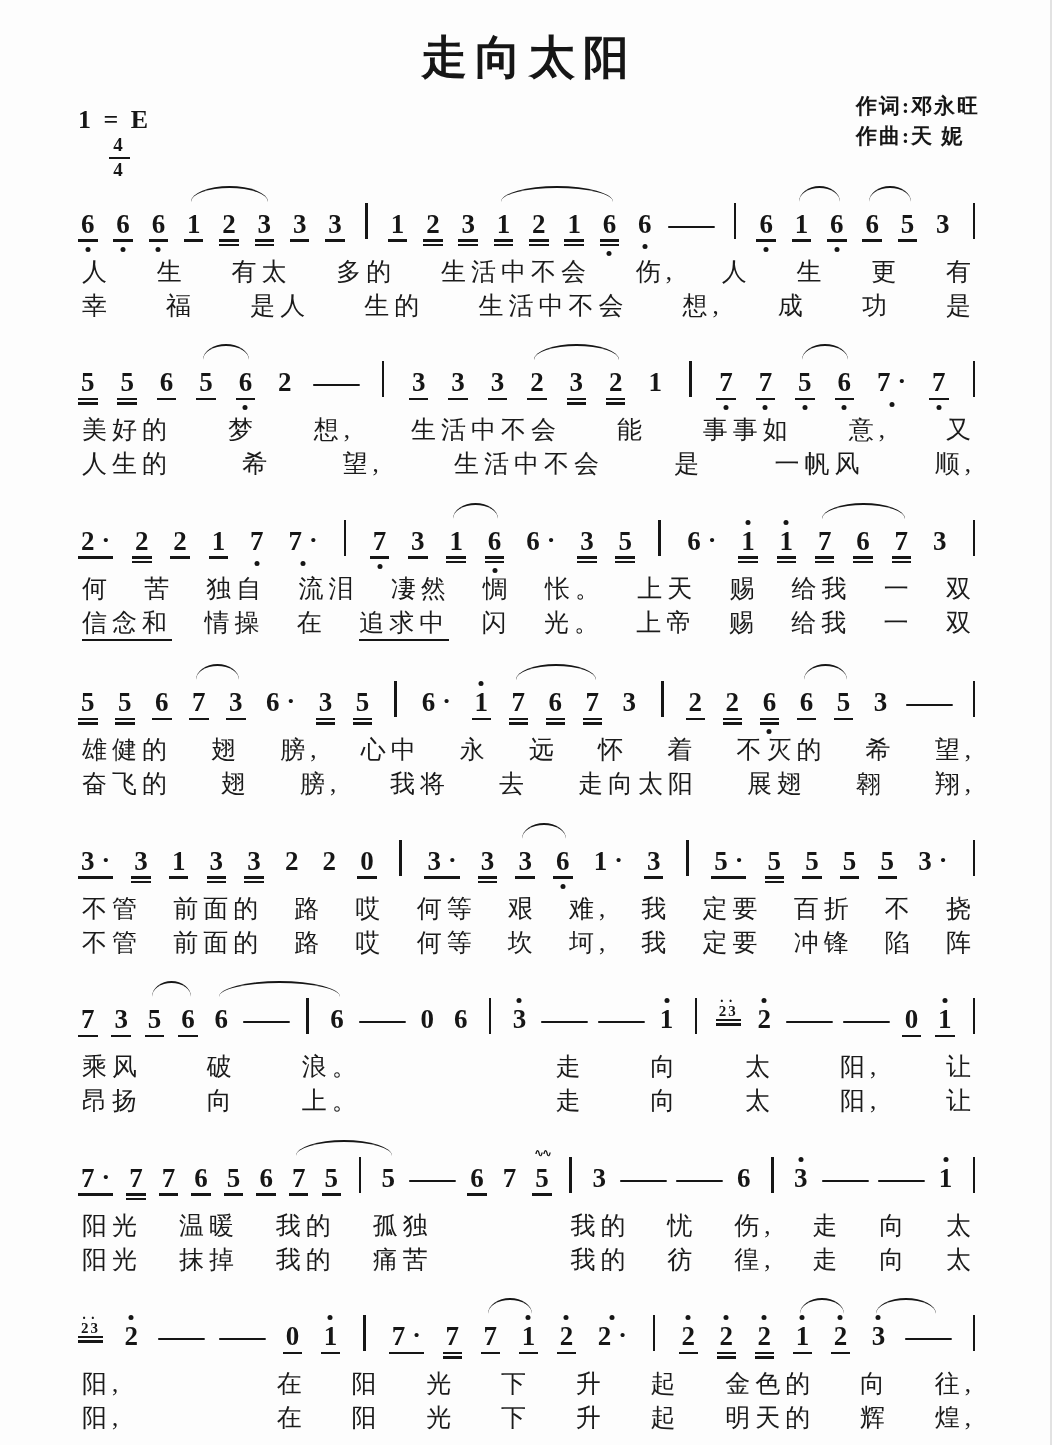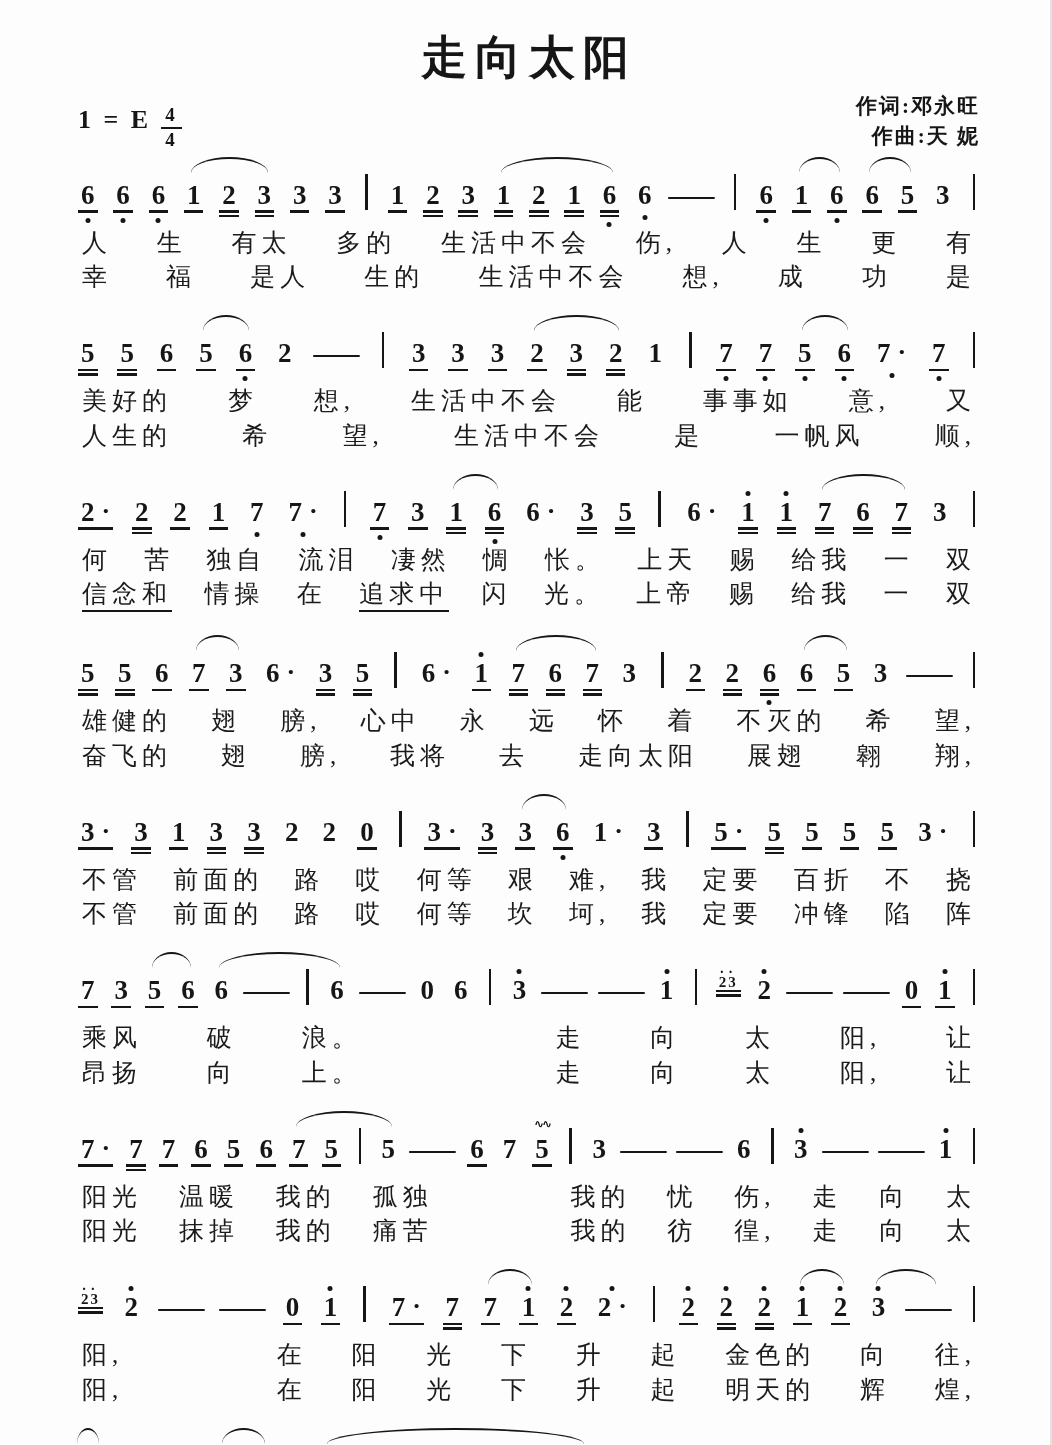--- a/index.html
+++ b/index.html
@@ -9,25 +9,25 @@
     padding:24px 70px 0 78px;
     border-right:2px solid #e2e2e2;
     font-family:"Liberation Serif","DejaVu Serif",serif;
   }
   
   h1.title{
     margin:8px 0 0 0;text-align:center;
     font-size:46px;font-weight:bold;letter-spacing:8px;line-height:1.15;
   }
   .meta-row{display:flex;justify-content:space-between;align-items:flex-start;margin-top:6px;}
-  .keysig{display:flex;font-size:26px;font-weight:bold;letter-spacing:3px;margin-top:14px;}
+  .keysig{display:flex;font-size:26px;font-weight:bold;letter-spacing:3px;margin-top:14px;flex-direction:column;}
   .frac{display:inline-flex;flex-direction:column;align-items:center;font-size:19px;font-weight:bold;line-height:1.1;margin-left:10px;}
   .frac .num{border-bottom:2.5px solid #161616;padding:0 4px 1px;}
   .frac .den{padding-top:1px;}
-  .credits{text-align:right;font-size:21px;font-weight:bold;line-height:1.45;letter-spacing:2px;}
+  .credits{text-align:left;font-size:21px;font-weight:bold;line-height:1.45;letter-spacing:2px;}
   
   .system{margin-bottom:18px;}
   .notes{
     display:flex;justify-content:space-between;align-items:flex-end;
     position:relative;padding:22px 2px 10px 2px;
   }
   .tok{position:relative;font-size:27px;font-weight:bold;line-height:1;}
   .tok .g{position:relative;display:inline-block;padding:0 1px 5px 1px;}
   .g.u1::after,.g.u2::after{
     content:"";position:absolute;left:-2px;right:-2px;bottom:1px;height:2.5px;background:#161616;

